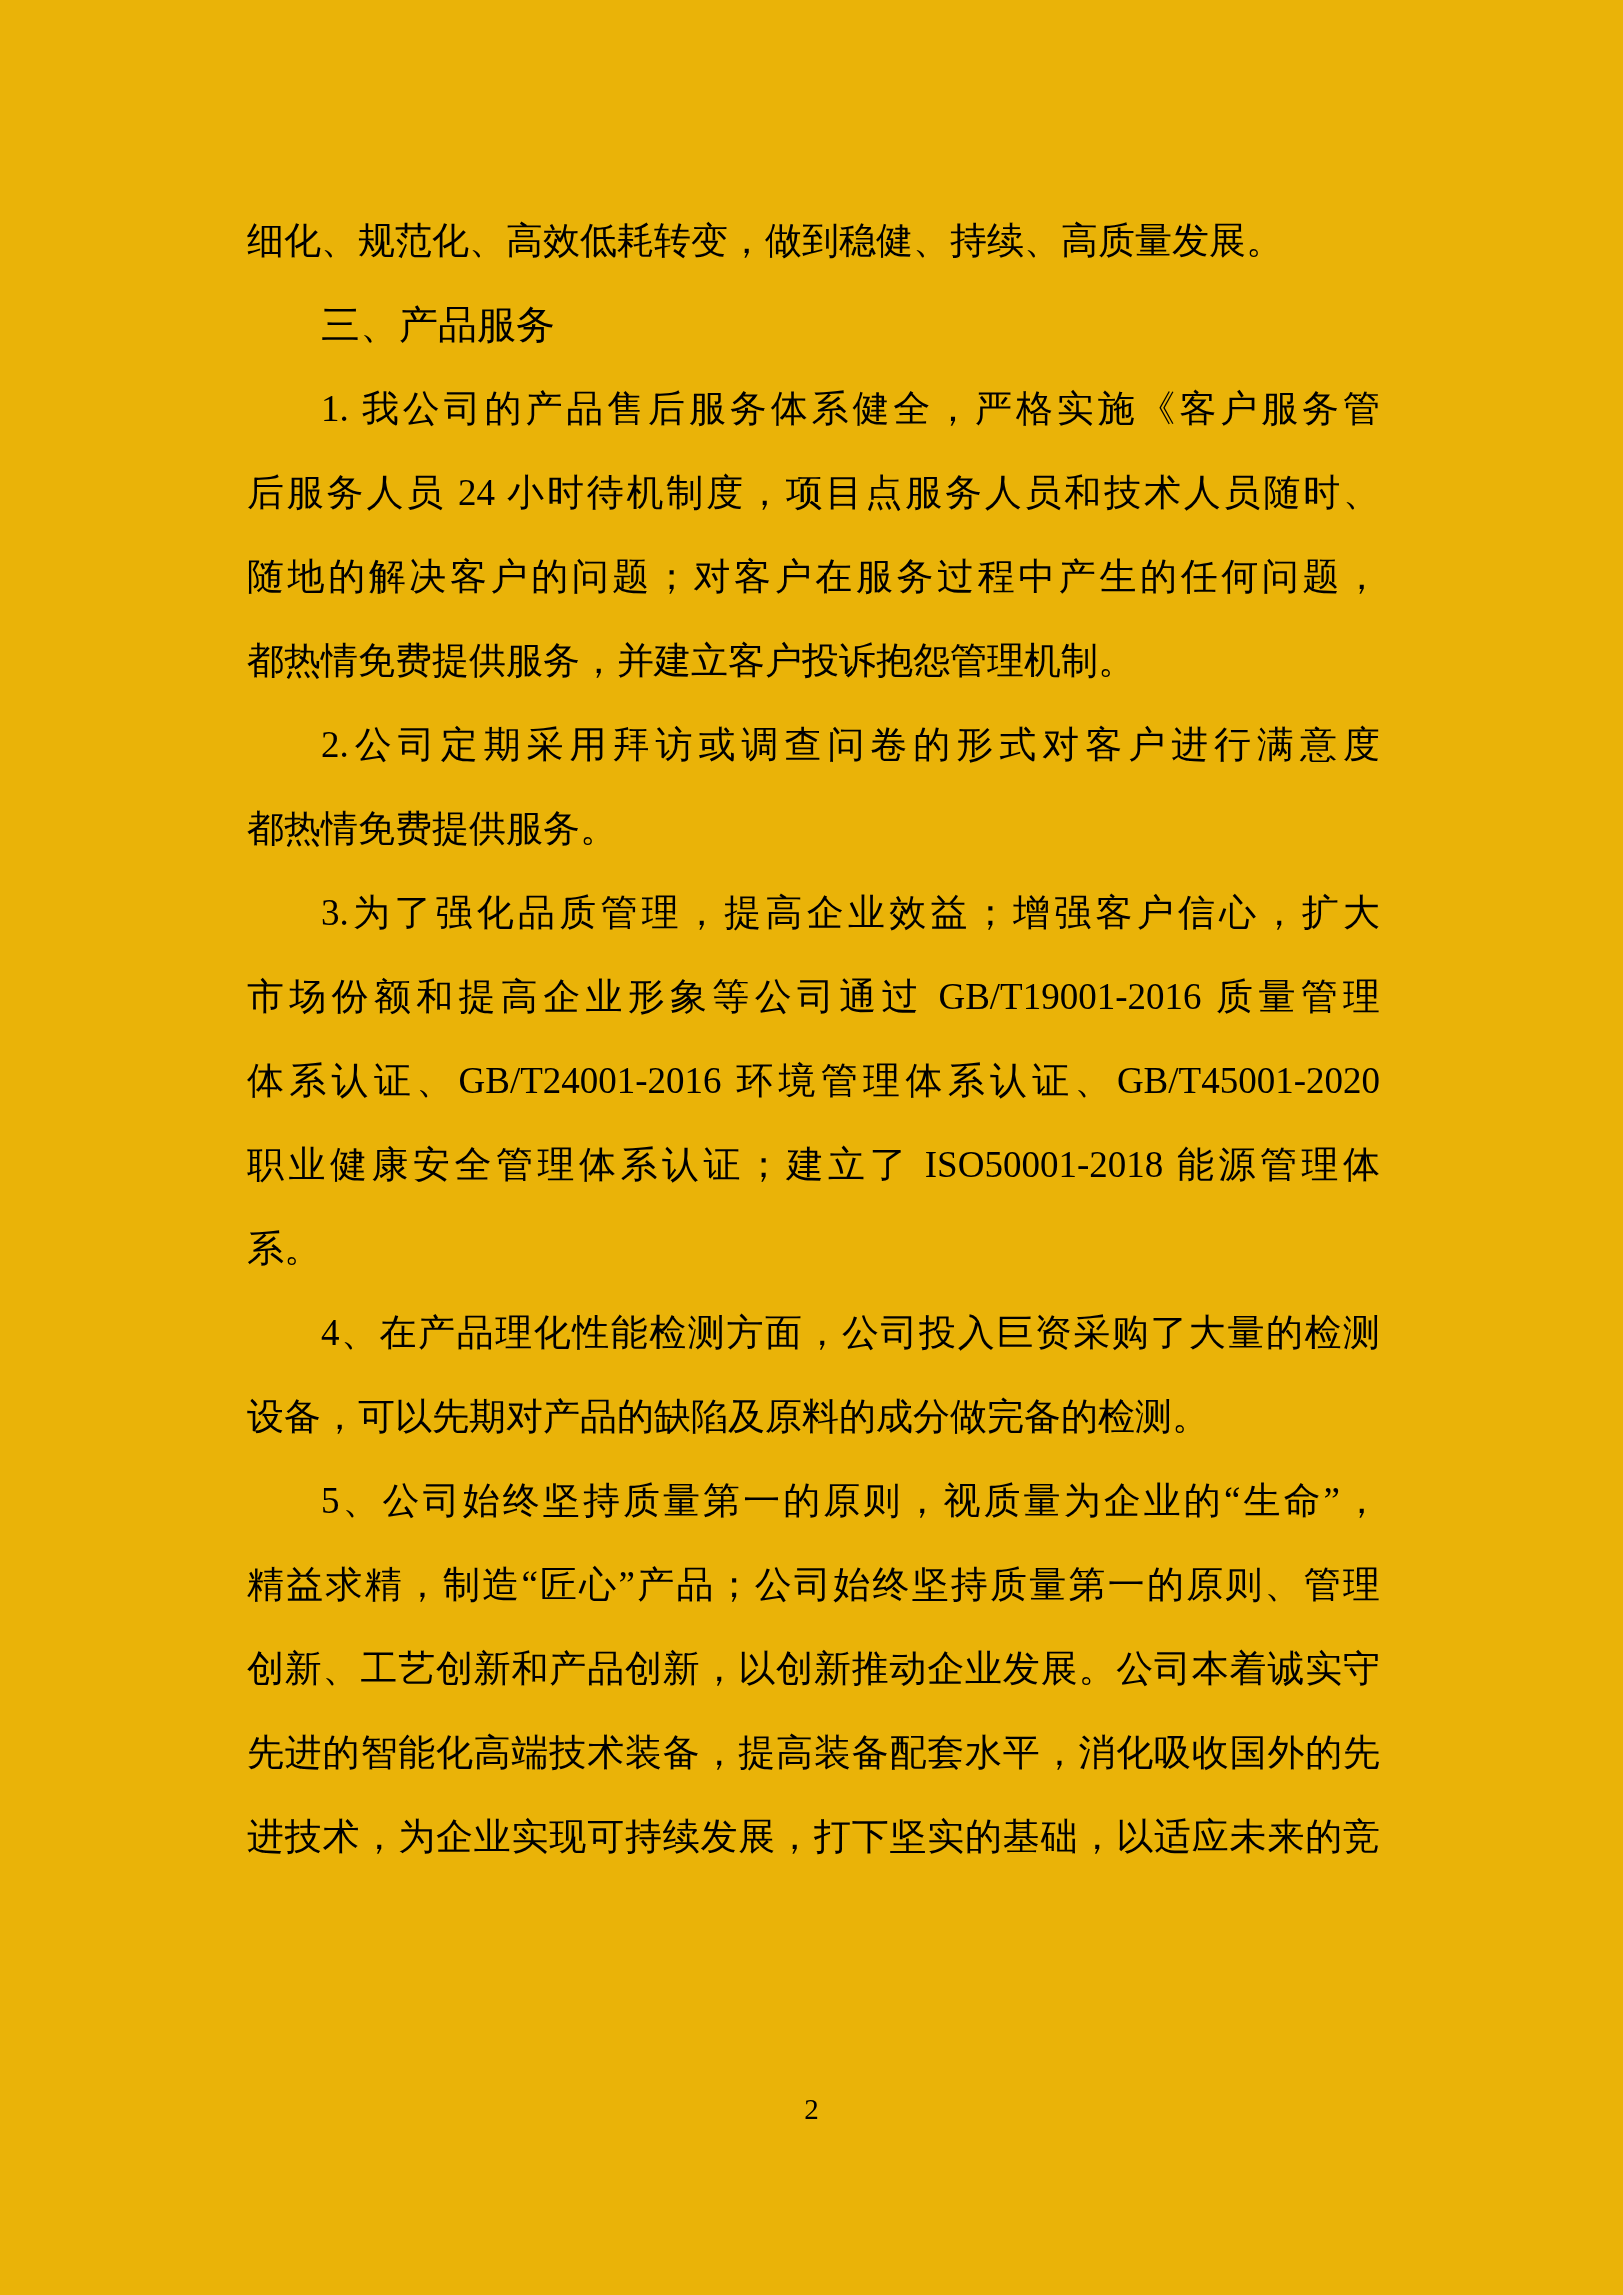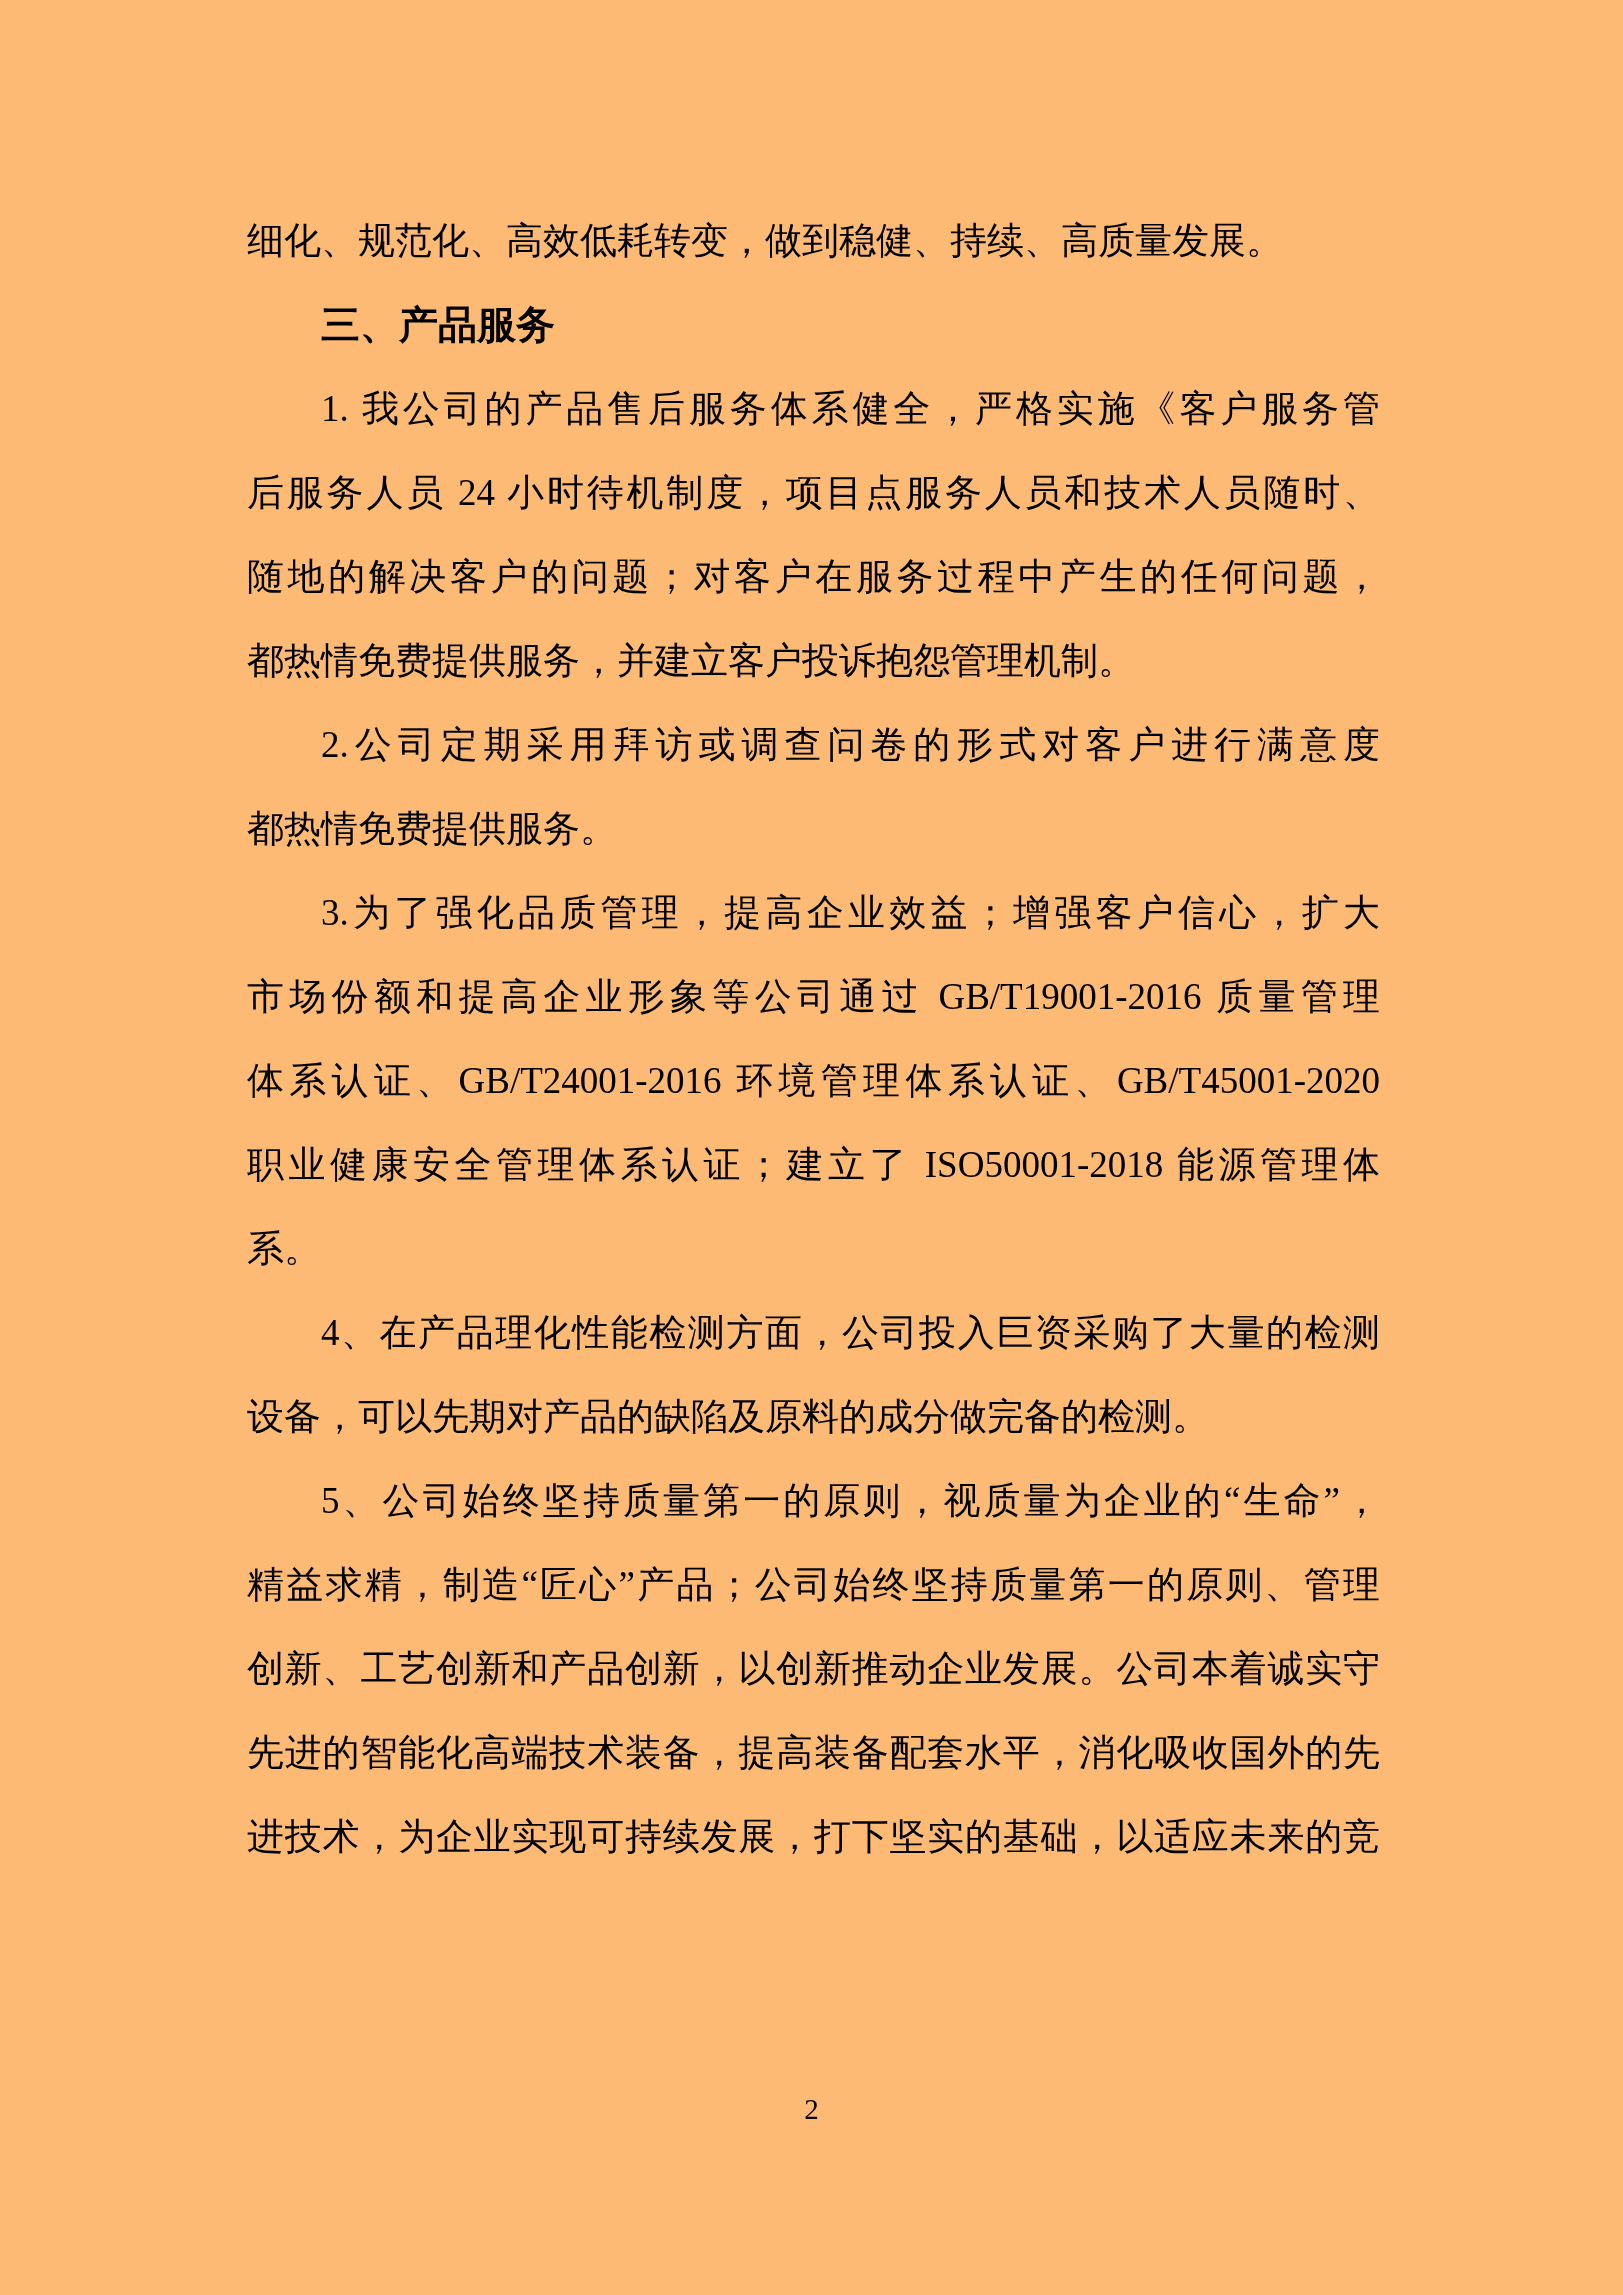--- a/index.html
+++ b/index.html
@@ -5,21 +5,21 @@
   html,body{margin:0;padding:0;}
   body{
     width:1623px;height:2295px;
     background:#ffffff;
     position:relative;
     font-family:"Liberation Serif","DejaVu Serif",serif;
     color:#000000;
     overflow:hidden;
   }
   .page{
-    position:absolute;left:0;top:0;width:1623px;height:2295px;background:#fdba74;
+    position:absolute;left:0;top:0;width:1623px;height:2295px;background:#eab308;
   }
   .textblock{
     position:absolute;left:247px;top:199px;width:1133px;
   }
   .line{
     height:84px;
     line-height:84px;
     font-size:37px;
     letter-spacing:0;
     white-space:nowrap;
@@ -27,21 +27,21 @@
   .line.justify{
     white-space:normal;
     text-align:justify;
     text-align-last:justify;
     overflow:hidden;
   }
   .line.indent{
     text-indent:74px;
   }
   .line.heading{
-    font-weight:bold;
+    font-weight:normal;
     font-size:39px;
     text-indent:74px;
   }
   .page-number{
     position:absolute;left:0;top:2084px;width:1623px;
     text-align:center;
     font-size:29px;line-height:51px;
   }
 </style>
 </head>

